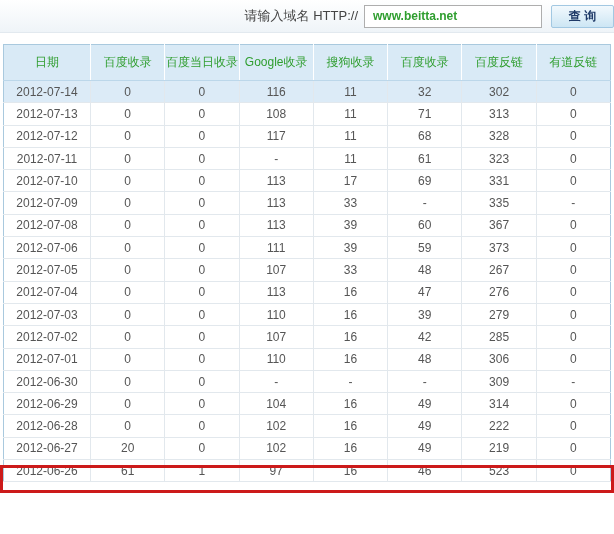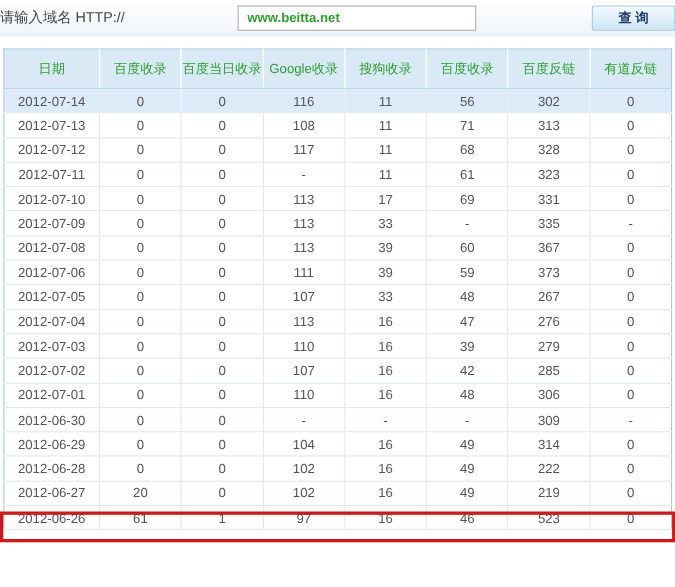--- a/index.html
+++ b/index.html
@@ -15,37 +15,37 @@
   *{box-sizing:border-box;}
   html,body{margin:0;padding:0;}
   body{
     width:614px;height:534px;overflow:hidden;position:relative;
     background:#ffffff;
     font-family:"Liberation Sans","DejaVu Sans",sans-serif;
     font-size:12px;color:var(--body-text);
   }
   .topbar{
     height:33px;
-    display:flex;align-items:center;justify-content:space-between;
+    display:flex;align-items:center;justify-content:flex-end;
     background:linear-gradient(#ffffff, #eff4f8);
     border-bottom:1px solid #e2e9ef;
   }
   .topbar .label{
     color:#444444;font-size:13px;margin-right:6px;white-space:nowrap;
   }
   .domain-input{
-    width:217px;height:23px;
+    width:178px;height:23px;
     border:1px solid #aeaeae;
     padding:2px 8px;
     font-family:"Liberation Sans","DejaVu Sans",sans-serif;
     font-size:12px;font-weight:bold;color:var(--accent-green);
     outline:none;
   }
   .query-btn{
-    width:76px;height:23px;margin-left:9px;
+    width:63px;height:23px;margin-left:9px;
     background:linear-gradient(#f2f9fd,#cde6f4);
     border:1px solid #a2c8e2;
     border-radius:2px;
     font-family:"Liberation Sans","DejaVu Sans",sans-serif;
     font-size:12px;font-weight:bold;color:var(--btn-text);
     cursor:pointer;
   }
   table{
     width:608px;margin:11px 3px 0 3px;
     border-collapse:collapse;table-layout:fixed;
@@ -108,21 +108,21 @@
         <th>有道反链</th>
       </tr>
   </thead>
   <tbody id="body-rows">
       <tr class="highlighted">
         <td>2012-07-14</td>
         <td>0</td>
         <td>0</td>
         <td>116</td>
         <td>11</td>
-        <td>56</td>
+        <td>32</td>
         <td>302</td>
         <td>0</td>
       </tr>
       <tr>
         <td>2012-07-13</td>
         <td>0</td>
         <td>0</td>
         <td>108</td>
         <td>11</td>
         <td>71</td>

